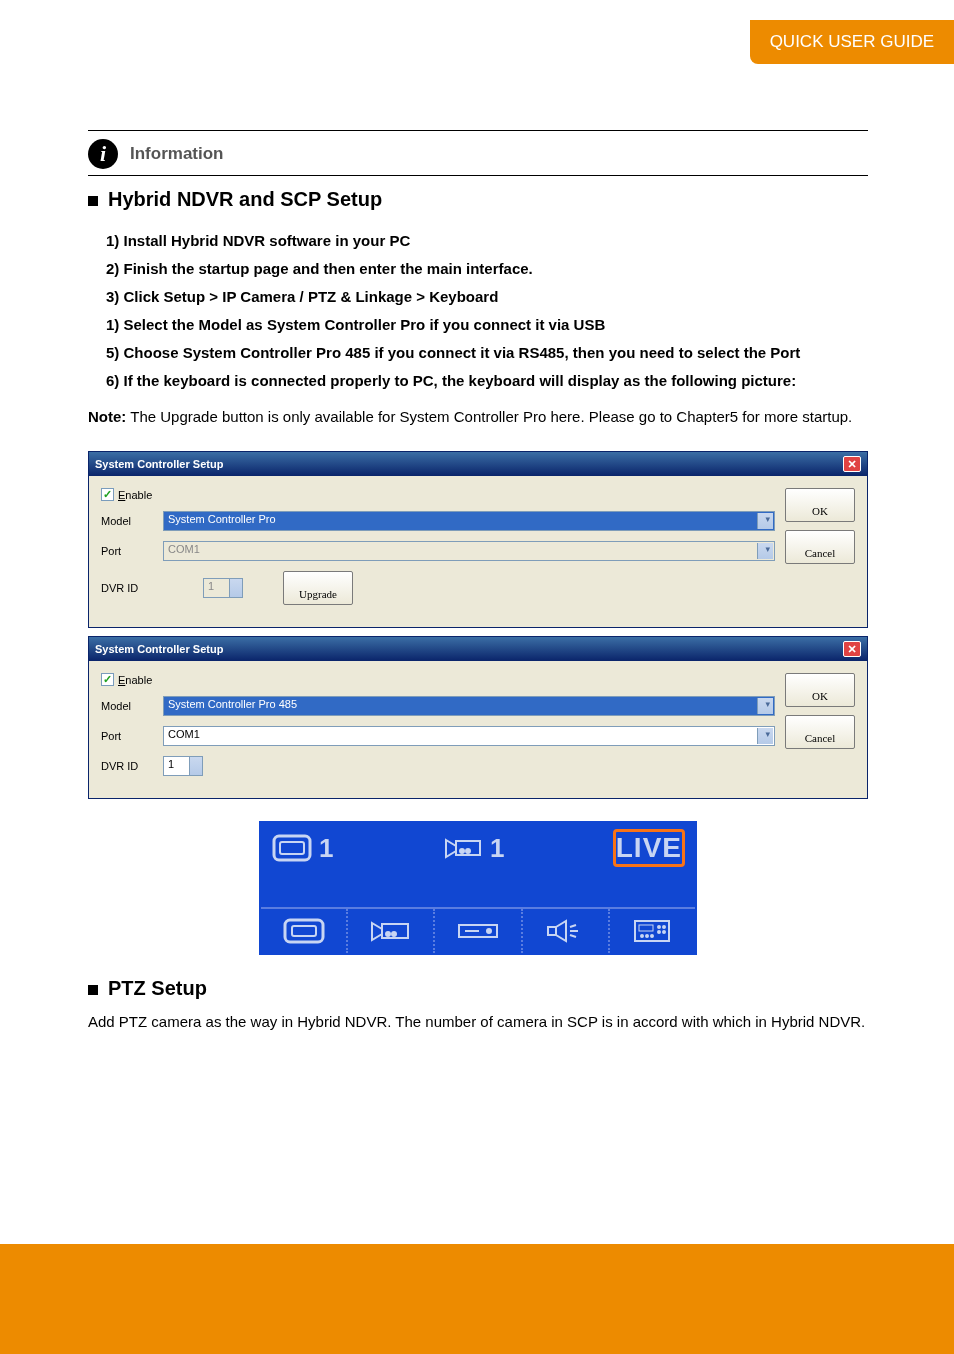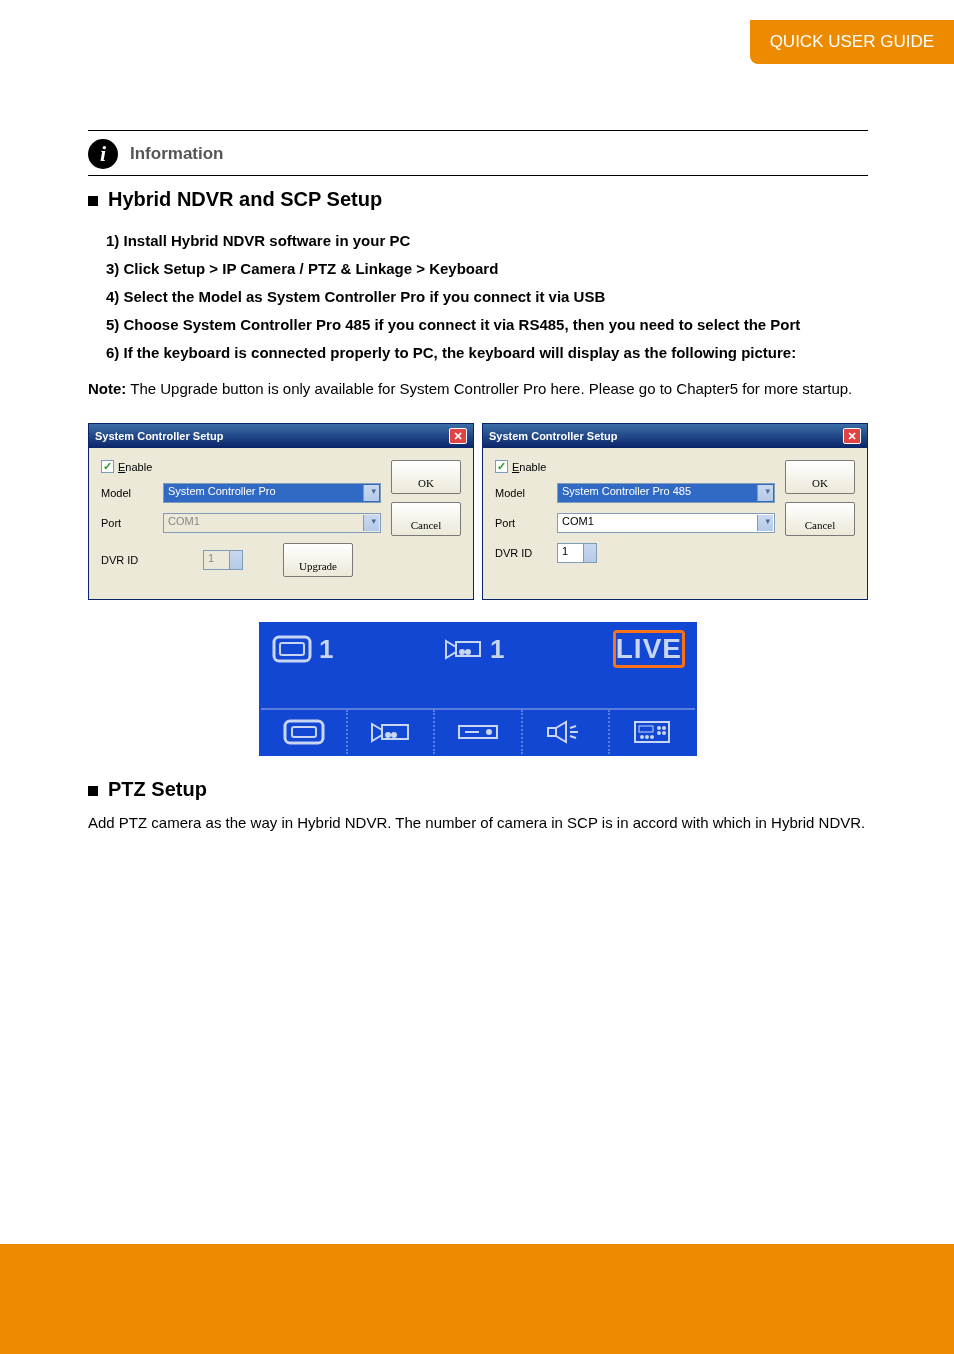--- a/index.html
+++ b/index.html
@@ -20,21 +20,21 @@
     .bullet-square { width: 10px; height: 10px; background: #000; display: inline-block; flex-shrink: 0; margin-top: 4px; }
     .bullet-title { font-size: 20px; font-weight: bold; }
     
     .body-text { margin-top: 10px; font-size: 15px; line-height: 1.55; }
     .body-text p { margin-bottom: 6px; }
     .indent-num { padding-left: 18px; margin-top: 18px; }
     .indent-num p { margin-bottom: 4px; font-size: 15px; line-height: 1.6; font-weight: bold; }
     
     .note-text { font-size: 15px; line-height: 1.6; margin-top: 12px; }
     
-    .dialogs { display: flex; gap: 8px; margin-top: 22px; }
+    .dialogs { display: flex; gap: 8px; margin-top: 22px; flex-direction: column; }
     .dlg { flex: 1; border: 1px solid #0a246a; background: #ece9d8; }
     .dlg-title { background: linear-gradient(to bottom, #3b6ea5, #0a246a); color: #fff; font-size: 11px; font-weight: bold; padding: 4px 6px; display: flex; justify-content: space-between; align-items: center; font-family: Tahoma, sans-serif; }
     .dlg-close { width: 18px; height: 16px; background: #e04343; border: 1px solid #fff; color: #fff; display: flex; align-items: center; justify-content: center; font-size: 11px; font-weight: bold; border-radius: 2px; cursor: pointer; }
     .dlg-body { display: flex; padding: 12px; gap: 10px; font-family: Tahoma, sans-serif; }
     .dlg-col-left { flex: 1; }
     .dlg-field { display: flex; align-items: center; margin-bottom: 10px; font-size: 11px; }
     .dlg-label { width: 62px; }
     .dlg-check { width: 13px; height: 13px; margin-right: 4px; border: 1px solid #7a9cbc; background: #fff; display: inline-flex; align-items: center; justify-content: center; color: #21a121; font-size: 11px; font-weight: bold; }
     .dlg-select { flex: 1; height: 20px; border: 1px solid #7f9db9; background: #fff; font-size: 11px; padding: 1px 18px 1px 4px; position: relative; }
     .dlg-select.selected { background: #316ac5; color: #fff; }
@@ -72,22 +72,23 @@
   </div>
   <hr class="hr-line2">
 
   <div class="bullet-row">
     <span class="bullet-square"></span>
     <span class="bullet-title">Hybrid NDVR and SCP Setup</span>
   </div>
 
   <div class="indent-num">
     <p>1)  Install Hybrid NDVR software in your PC</p>
+    <p>2)  Finish the startup page and then enter the main interface.</p>
     <p>3)  Click Setup &gt; IP Camera / PTZ &amp; Linkage &gt; Keyboard</p>
-    <p>4)  Select the Model as System Controller Pro if you connect it via USB</p>
+    <p>1)  Select the Model as System Controller Pro if you connect it via USB</p>
     <p>5)  Choose System Controller Pro 485 if you connect it via RS485, then you need to select the Port</p>
     <p>6)  If the keyboard is connected properly to PC, the keyboard will display as the following picture:</p>
   </div>
 
   <div class="note-text">
     <b>Note:</b>
     <span>The Upgrade button is only available for System Controller Pro here. Please go to Chapter5 for more startup.</span>
   </div>
 
   <div class="dialogs">

